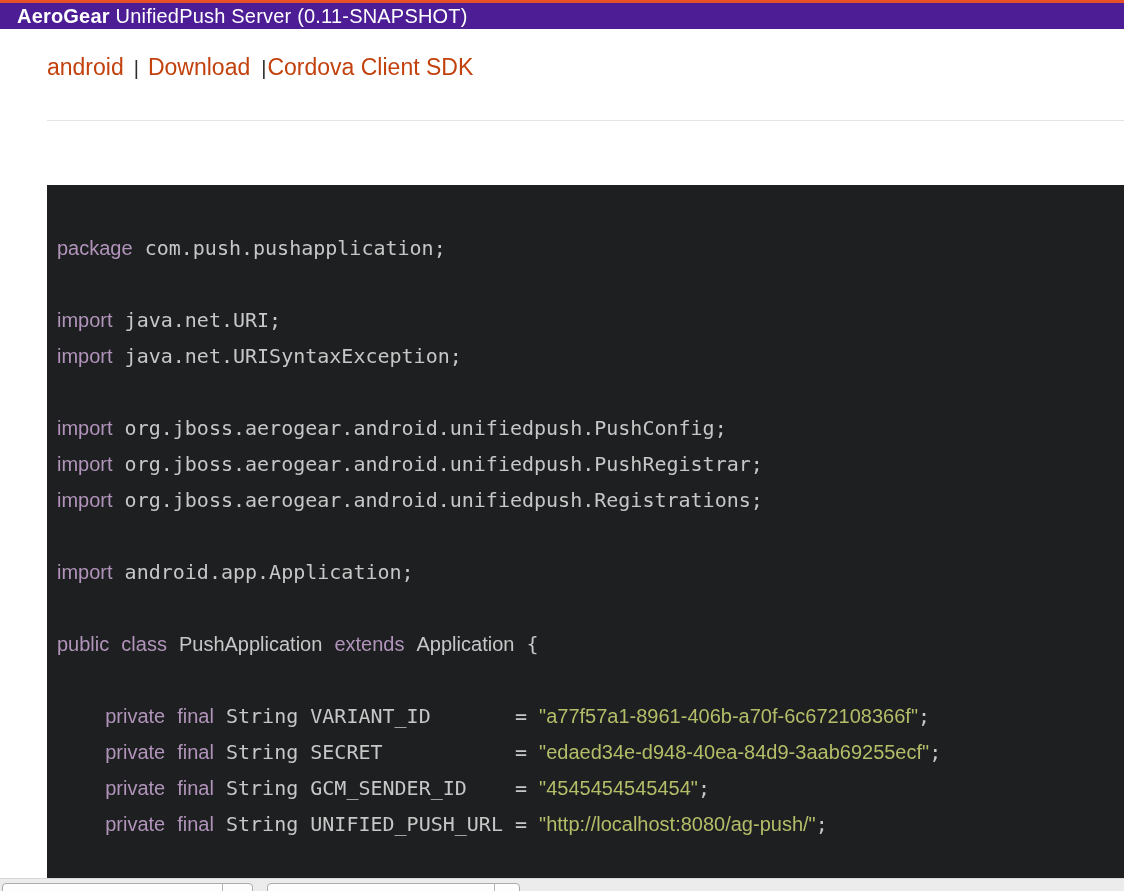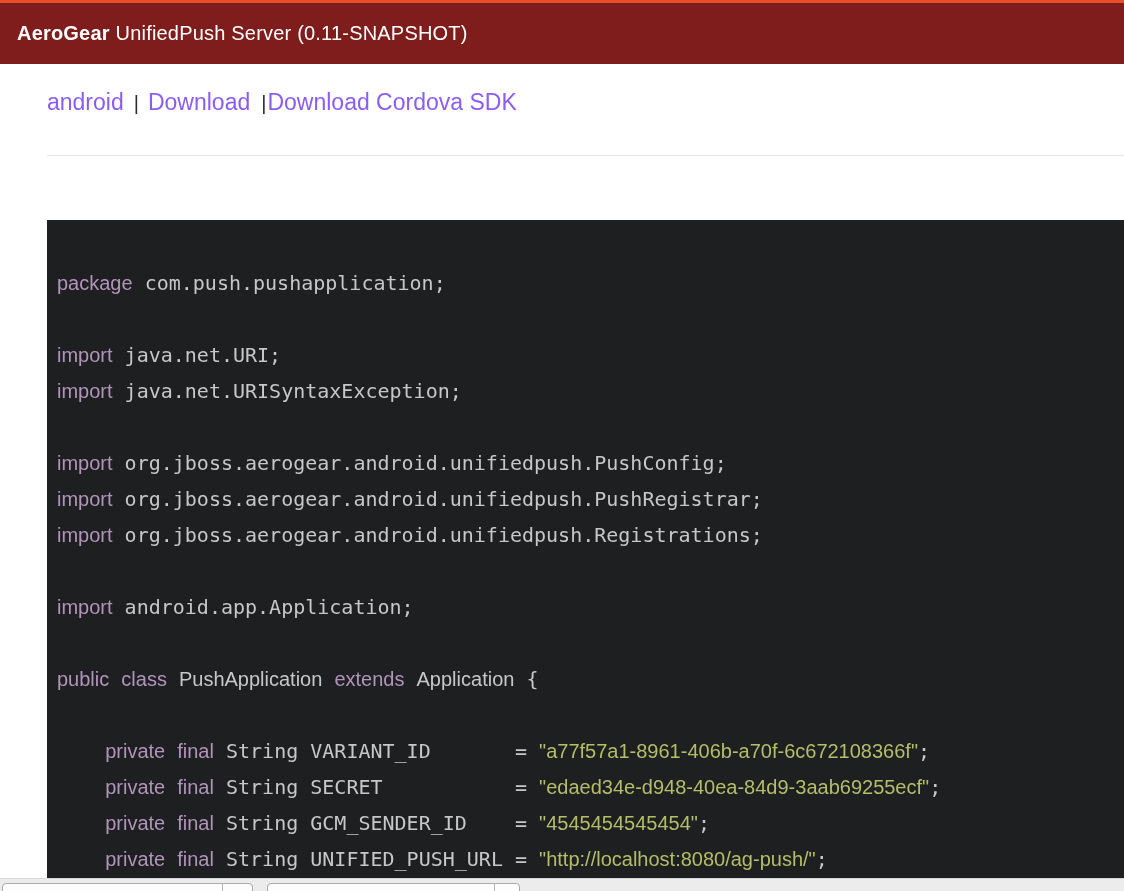--- a/index.html
+++ b/index.html
@@ -6,41 +6,41 @@
   html, body {
     margin: 0; padding: 0;
     width: 1124px; height: 891px;
     overflow: hidden;
     background: #ffffff;
     font-family: "Liberation Sans", sans-serif;
   }
 
   
   .topbar {
-    height: 64px;
-    background: #7f1d1d;
+    height: 29px;
+    background: #4c1d95;
     border-top: 3px solid #e8502a;
     display: flex;
     align-items: center;
     padding-left: 17px;
     color: #ffffff;
     font-size: 20px;
     letter-spacing: 0.2px;
   }
   .topbar .brand-bold { font-weight: bold; }
   .topbar .brand-rest { font-weight: normal; white-space: pre; }
 
   
   .nav-row {
     margin: 23px 0 0 47px;
     font-size: 23px;
     line-height: 30px;
   }
   .nav-link {
-    color: #8b5cf6;
+    color: #c2410c;
     text-decoration: none;
     cursor: pointer;
   }
   .nav-sep {
     color: #2e2e2e;
     font-size: 20px;
   }
   .nav-sep.sep-1 { margin: 0 9px 0 10px; }
   .nav-sep.sep-2 { margin: 0 1px 0 11px; }
 
@@ -100,21 +100,21 @@
 </head>
 <body>
 
 <div class="topbar">
   <span>
     <span class="brand-bold">AeroGear</span><span class="brand-rest"> UnifiedPush Server (0.11-SNAPSHOT)</span>
   </span>
 </div>
 
 <div class="nav-row">
-  <a class="nav-link">android</a><span class="nav-sep sep-1">|</span><a class="nav-link">Download</a><span class="nav-sep sep-2">|</span><a class="nav-link">Download Cordova SDK</a>
+  <a class="nav-link">android</a><span class="nav-sep sep-1">|</span><a class="nav-link">Download</a><span class="nav-sep sep-2">|</span><a class="nav-link">Cordova Client SDK</a>
 </div>
 
 <hr class="divider">
 
 <pre class="code-block" id="code-block"><span class="tk-kw">package</span><span class="tk-pl"> com.push.pushapplication;</span>
 
 <span class="tk-kw">import</span><span class="tk-pl"> java.net.URI;</span>
 <span class="tk-kw">import</span><span class="tk-pl"> java.net.URISyntaxException;</span>
 
 <span class="tk-kw">import</span><span class="tk-pl"> org.jboss.aerogear.android.unifiedpush.PushConfig;</span>

